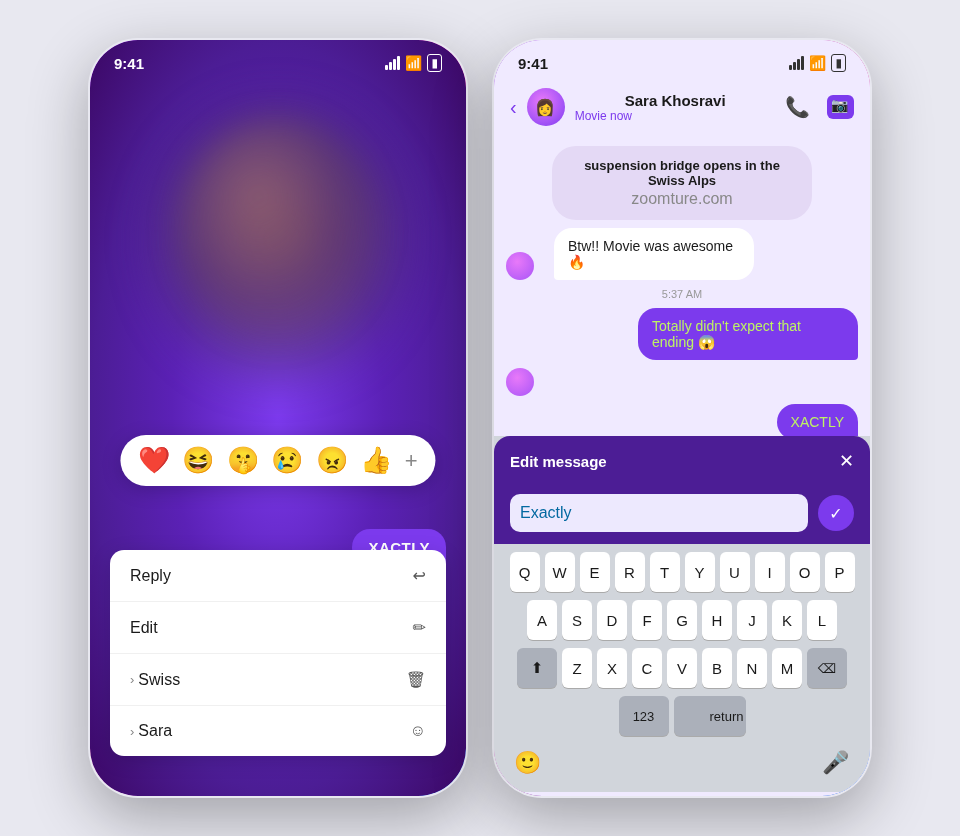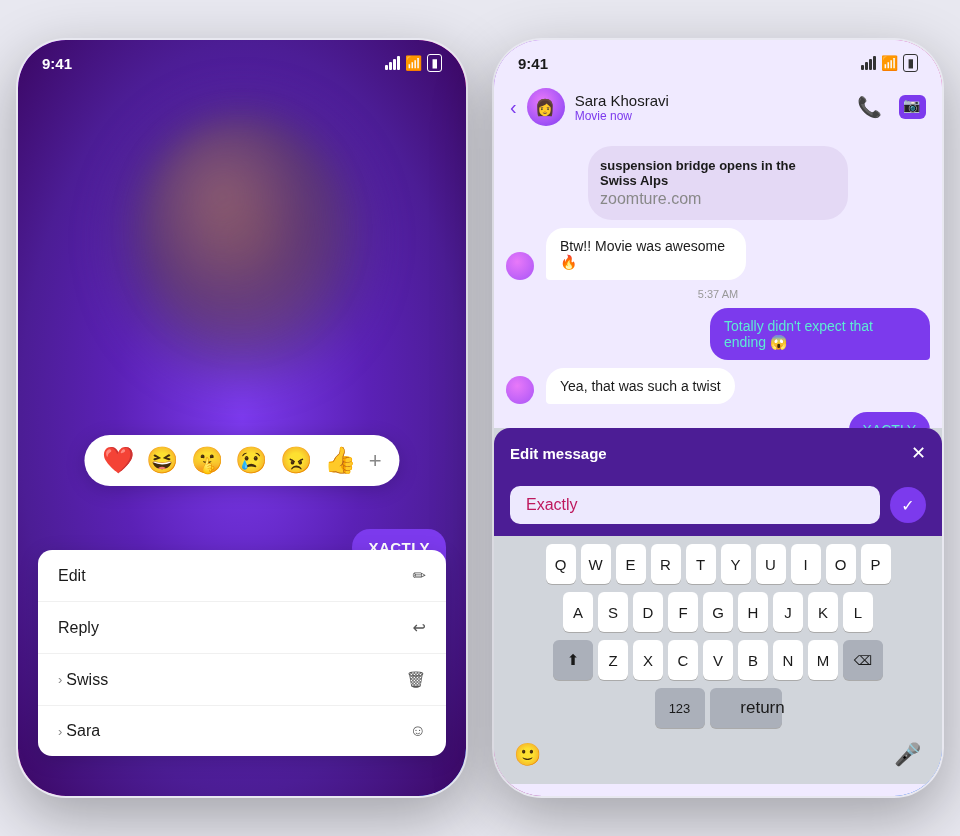--- a/index.html
+++ b/index.html
@@ -14,21 +14,21 @@
     }
     .phones-container {
       display: flex;
       gap: 24px;
       align-items: flex-start;
       padding: 30px;
     }
 
     
     .phone {
-      width: 452px;
+      width: 380px;
       height: 760px;
       border-radius: 50px;
       border: 2px solid transparent;
       background-clip: padding-box;
       position: relative;
       overflow: hidden;
       box-shadow: 0 20px 60px rgba(0,0,0,0.3);
     }
     .phone::before {
       content: '';
@@ -236,22 +236,23 @@
       display: flex;
       align-items: center;
       justify-content: center;
       font-size: 16px;
     }
     .contact-info {
       flex: 1;
     }
     .contact-name {
       font-size: 15px;
-      font-weight: 400;
+      font-weight: 700;
       color: #1a1a1a;
+      text-align: center;
     }
     .contact-status {
       font-size: 12px;
       color: #7c3aed;
     }
     .header-actions {
       display: flex;
       gap: 16px;
     }
     .header-action-icon {
@@ -288,36 +289,37 @@
 
     
     .link-preview {
       background: #e4d9f5;
       border-radius: 24px;
       padding: 12px;
       margin-bottom: 8px;
       max-width: 260px;
       margin-left: auto;
       margin-right: auto;
+      text-align: center;
     }
     .link-title {
       font-size: 13px;
       font-weight: 600;
       color: #1a1a1a;
       margin-bottom: 2px;
     }
     .link-url {
       font-size: 16px;
       color: #888;
     }
 
     
     .msg-received {
       display: flex;
-      gap: 12px;
+      gap: 20px;
       align-items: flex-end;
       margin-bottom: 8px;
     }
     .msg-avatar-sm {
       width: 28px;
       height: 28px;
       border-radius: 50%;
       background: radial-gradient(circle at 40% 35%, #e879f9, #a855f7);
       flex-shrink: 0;
     }
@@ -334,35 +336,35 @@
     .msg-sent {
       display: flex;
       justify-content: flex-end;
       margin-bottom: 8px;
     }
     .bubble-sent {
       background: #7c3aed;
       border-radius: 18px 18px 4px 18px;
       padding: 10px 14px;
       font-size: 14px;
-      color: #5eead4;
+      color: #bef264;
       max-width: 220px;
     }
 
     .msg-time {
       text-align: center;
       font-size: 11px;
       color: #999;
       margin: 4px 0 8px;
     }
 
     
     .keyboard-panel {
       position: absolute;
-      bottom: 12px;
+      bottom: 4px;
       left: 0;
       right: 0;
       background: #d1d5db;
       border-radius: 0;
       z-index: 30;
     }
     .edit-message-bar {
       background: #4c1d95;
       padding: 14px 16px;
       display: flex;
@@ -387,23 +389,23 @@
       padding: 8px 16px 12px;
       display: flex;
       align-items: center;
       gap: 10px;
     }
     .edit-input {
       flex: 1;
       background: #ede9fe;
       border: none;
       border-radius: 10px;
-      padding: 10px 16px;
+      padding: 10px 10px;
       font-size: 16px;
-      color: #be185d;
+      color: #0369a1;
       outline: none;
     }
     .edit-submit-btn {
       width: 36px;
       height: 36px;
       background: #7c3aed;
       border-radius: 50%;
       display: flex;
       align-items: center;
       justify-content: center;
@@ -517,26 +519,26 @@
           <span class="reaction-emoji">😢</span>
           <span class="reaction-emoji">😠</span>
           <span class="reaction-emoji">👍</span>
           <span class="reaction-plus">+</span>
         </div>
 
         <div class="message-bubble-self">XACTLY</div>
 
         <div class="context-menu">
           <div class="context-item">
+            <span class="context-item-text">Reply</span>
+            <span class="context-item-icon">↩</span>
+          </div>
+          <div class="context-item">
             <span class="context-item-text">Edit</span>
             <span class="context-item-icon">✏</span>
-          </div>
-          <div class="context-item">
-            <span class="context-item-text">Reply</span>
-            <span class="context-item-icon">↩</span>
           </div>
           <div class="context-item">
             <div style="display:flex;align-items:center;gap:4px;">
               <span style="color:#888;font-size:13px;">›</span>
               <span class="context-item-text">Swiss</span>
             </div>
             <span class="context-item-icon">🗑</span>
           </div>
           <div class="context-item">
             <div style="display:flex;align-items:center;gap:4px;">
@@ -602,23 +604,20 @@
           <div class="msg-time">5:37 AM</div>
 
           <div class="msg-sent">
             <div class="bubble-sent">
               <span>Totally didn't expect that ending 😱</span>
             </div>
           </div>
 
           <div class="msg-received">
             <div class="msg-avatar-sm"></div>
-            <div class="bubble-received">
-              <span>Yea, that was such a twist</span>
-            </div>
           </div>
 
           <div class="msg-sent">
             <div class="bubble-sent">XACTLY</div>
           </div>
         </div>
 
         <div class="keyboard-panel">
 
           <div class="edit-message-bar">
@@ -667,21 +666,21 @@
               <div class="key">C</div>
               <div class="key">V</div>
               <div class="key">B</div>
               <div class="key">N</div>
               <div class="key">M</div>
               <div class="key key-dark key-backspace">⌫</div>
             </div>
 
             <div class="key-bottom-row">
               <div class="key key-dark key-num key-num" style="width:50px;font-size:13px;">123</div>
-              <div class="key key-dark key-return" style="width:72px;font-size:17px;padding-left:34px;">return</div>
+              <div class="key key-dark key-return" style="width:72px;font-size:13px;padding-left:34px;">return</div>
             </div>
           </div>
 
           <div class="kb-bottom-bar">
             <span class="kb-emoji-btn">🙂</span>
             <span class="kb-mic-btn">🎤</span>
           </div>
         </div>
 
       </div>

